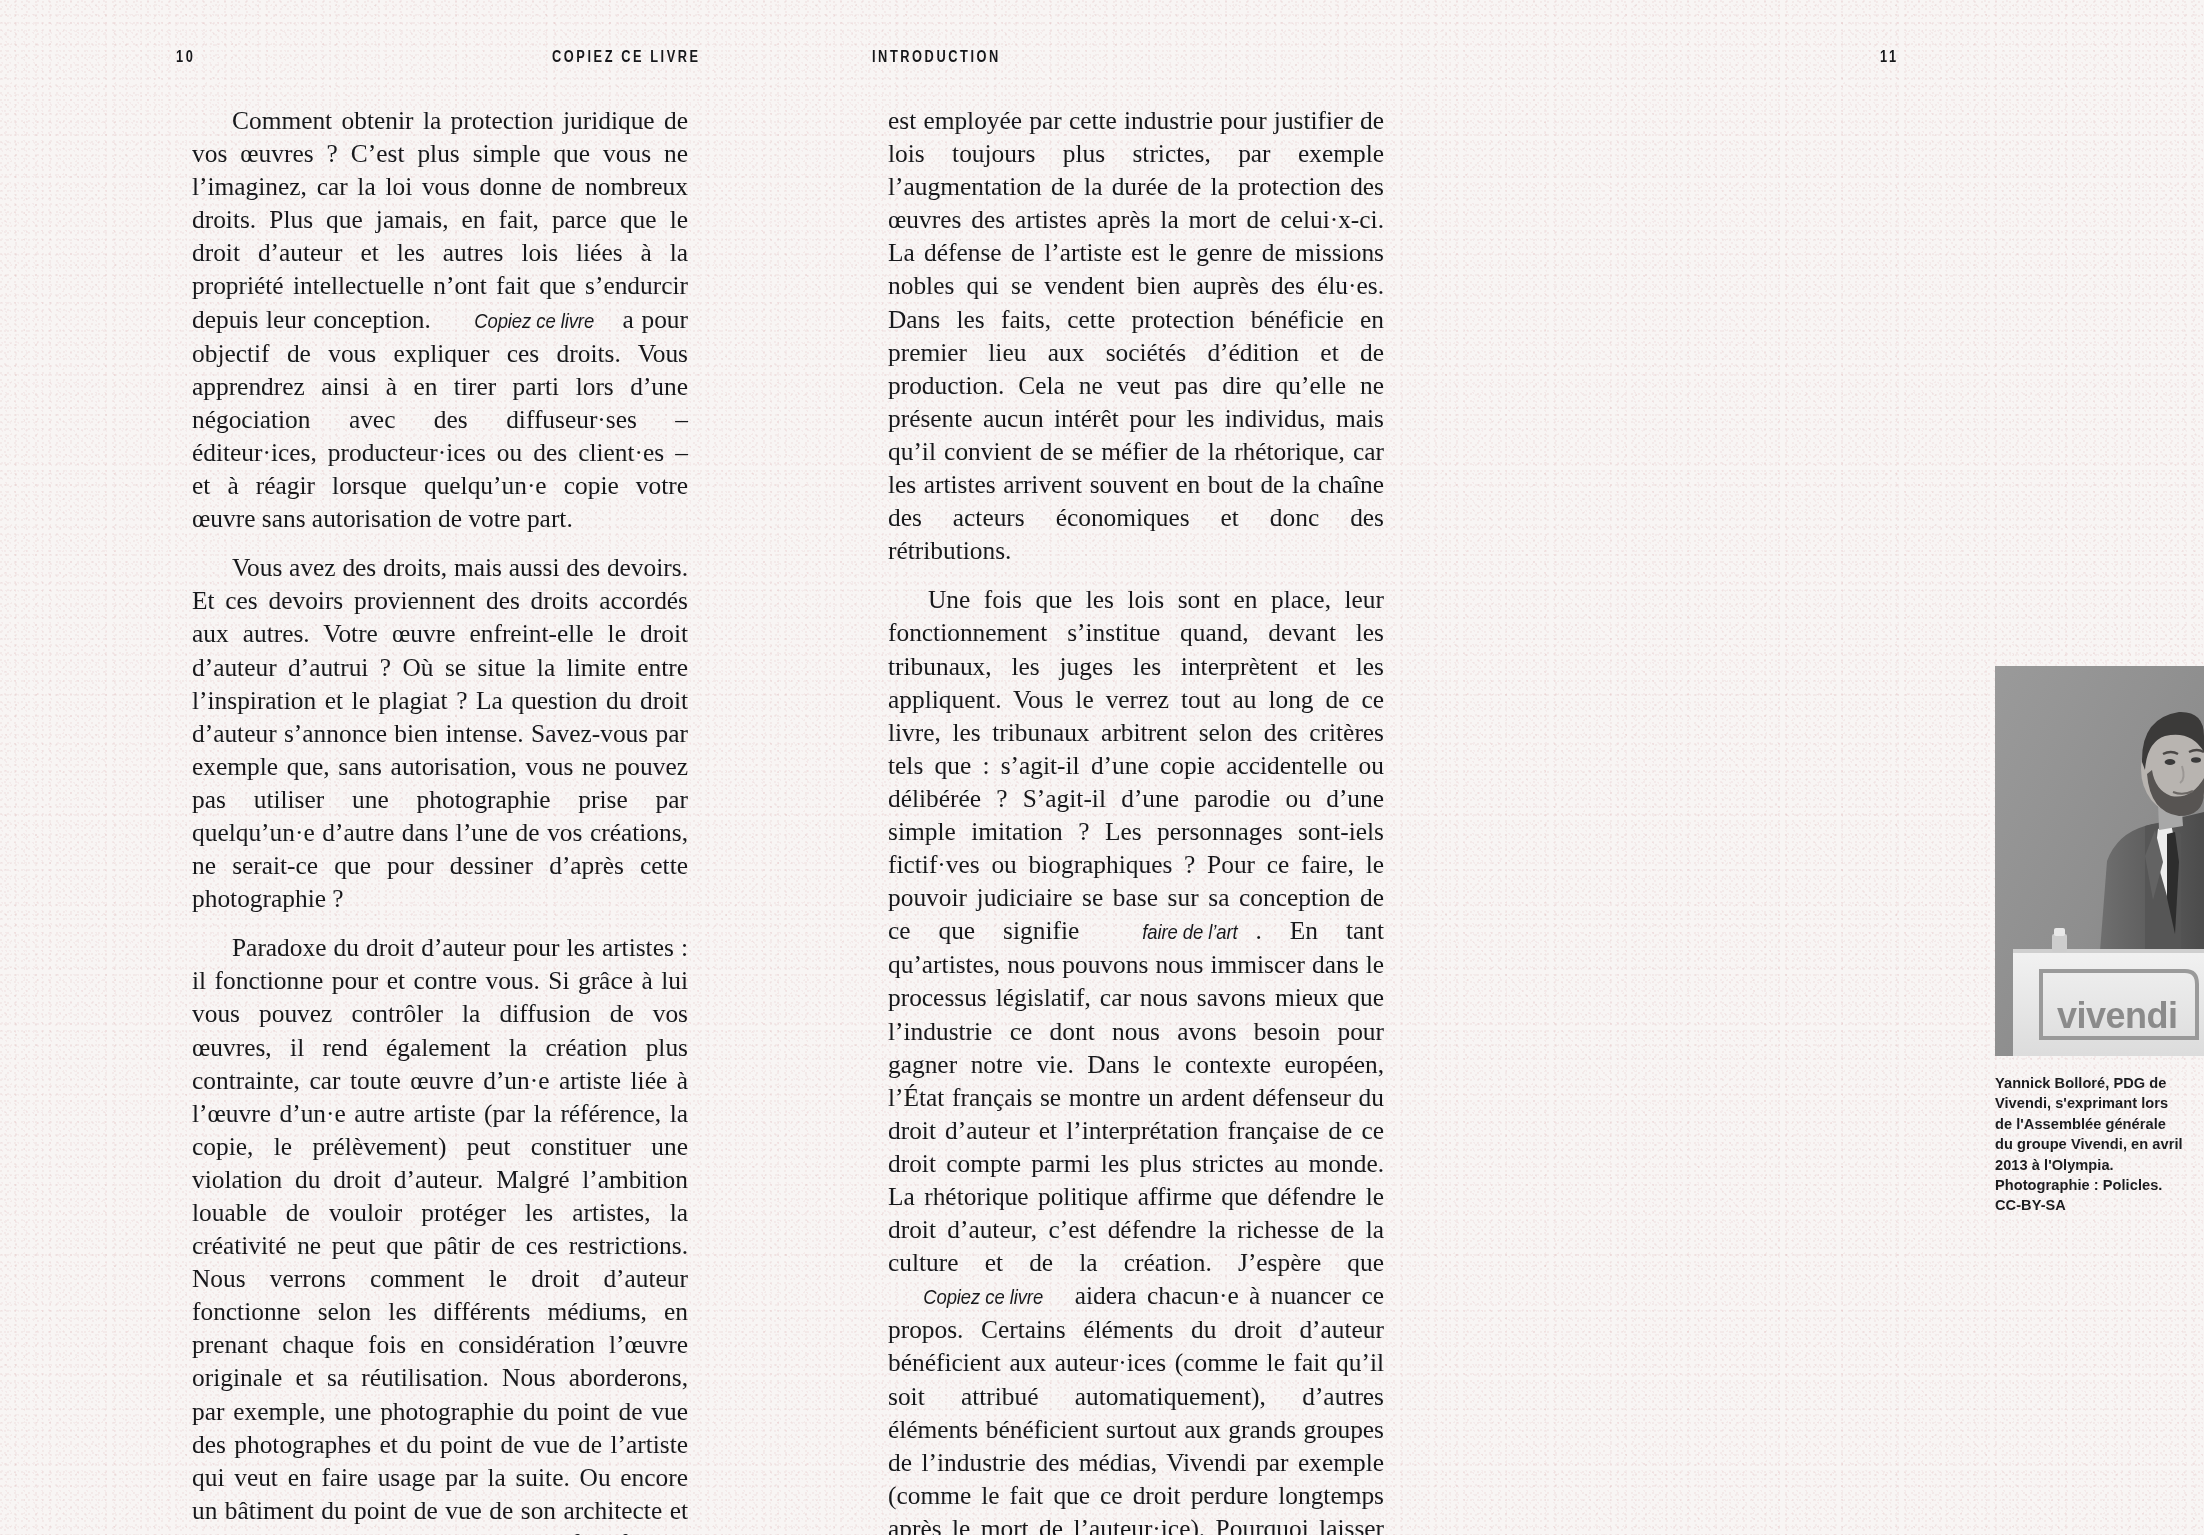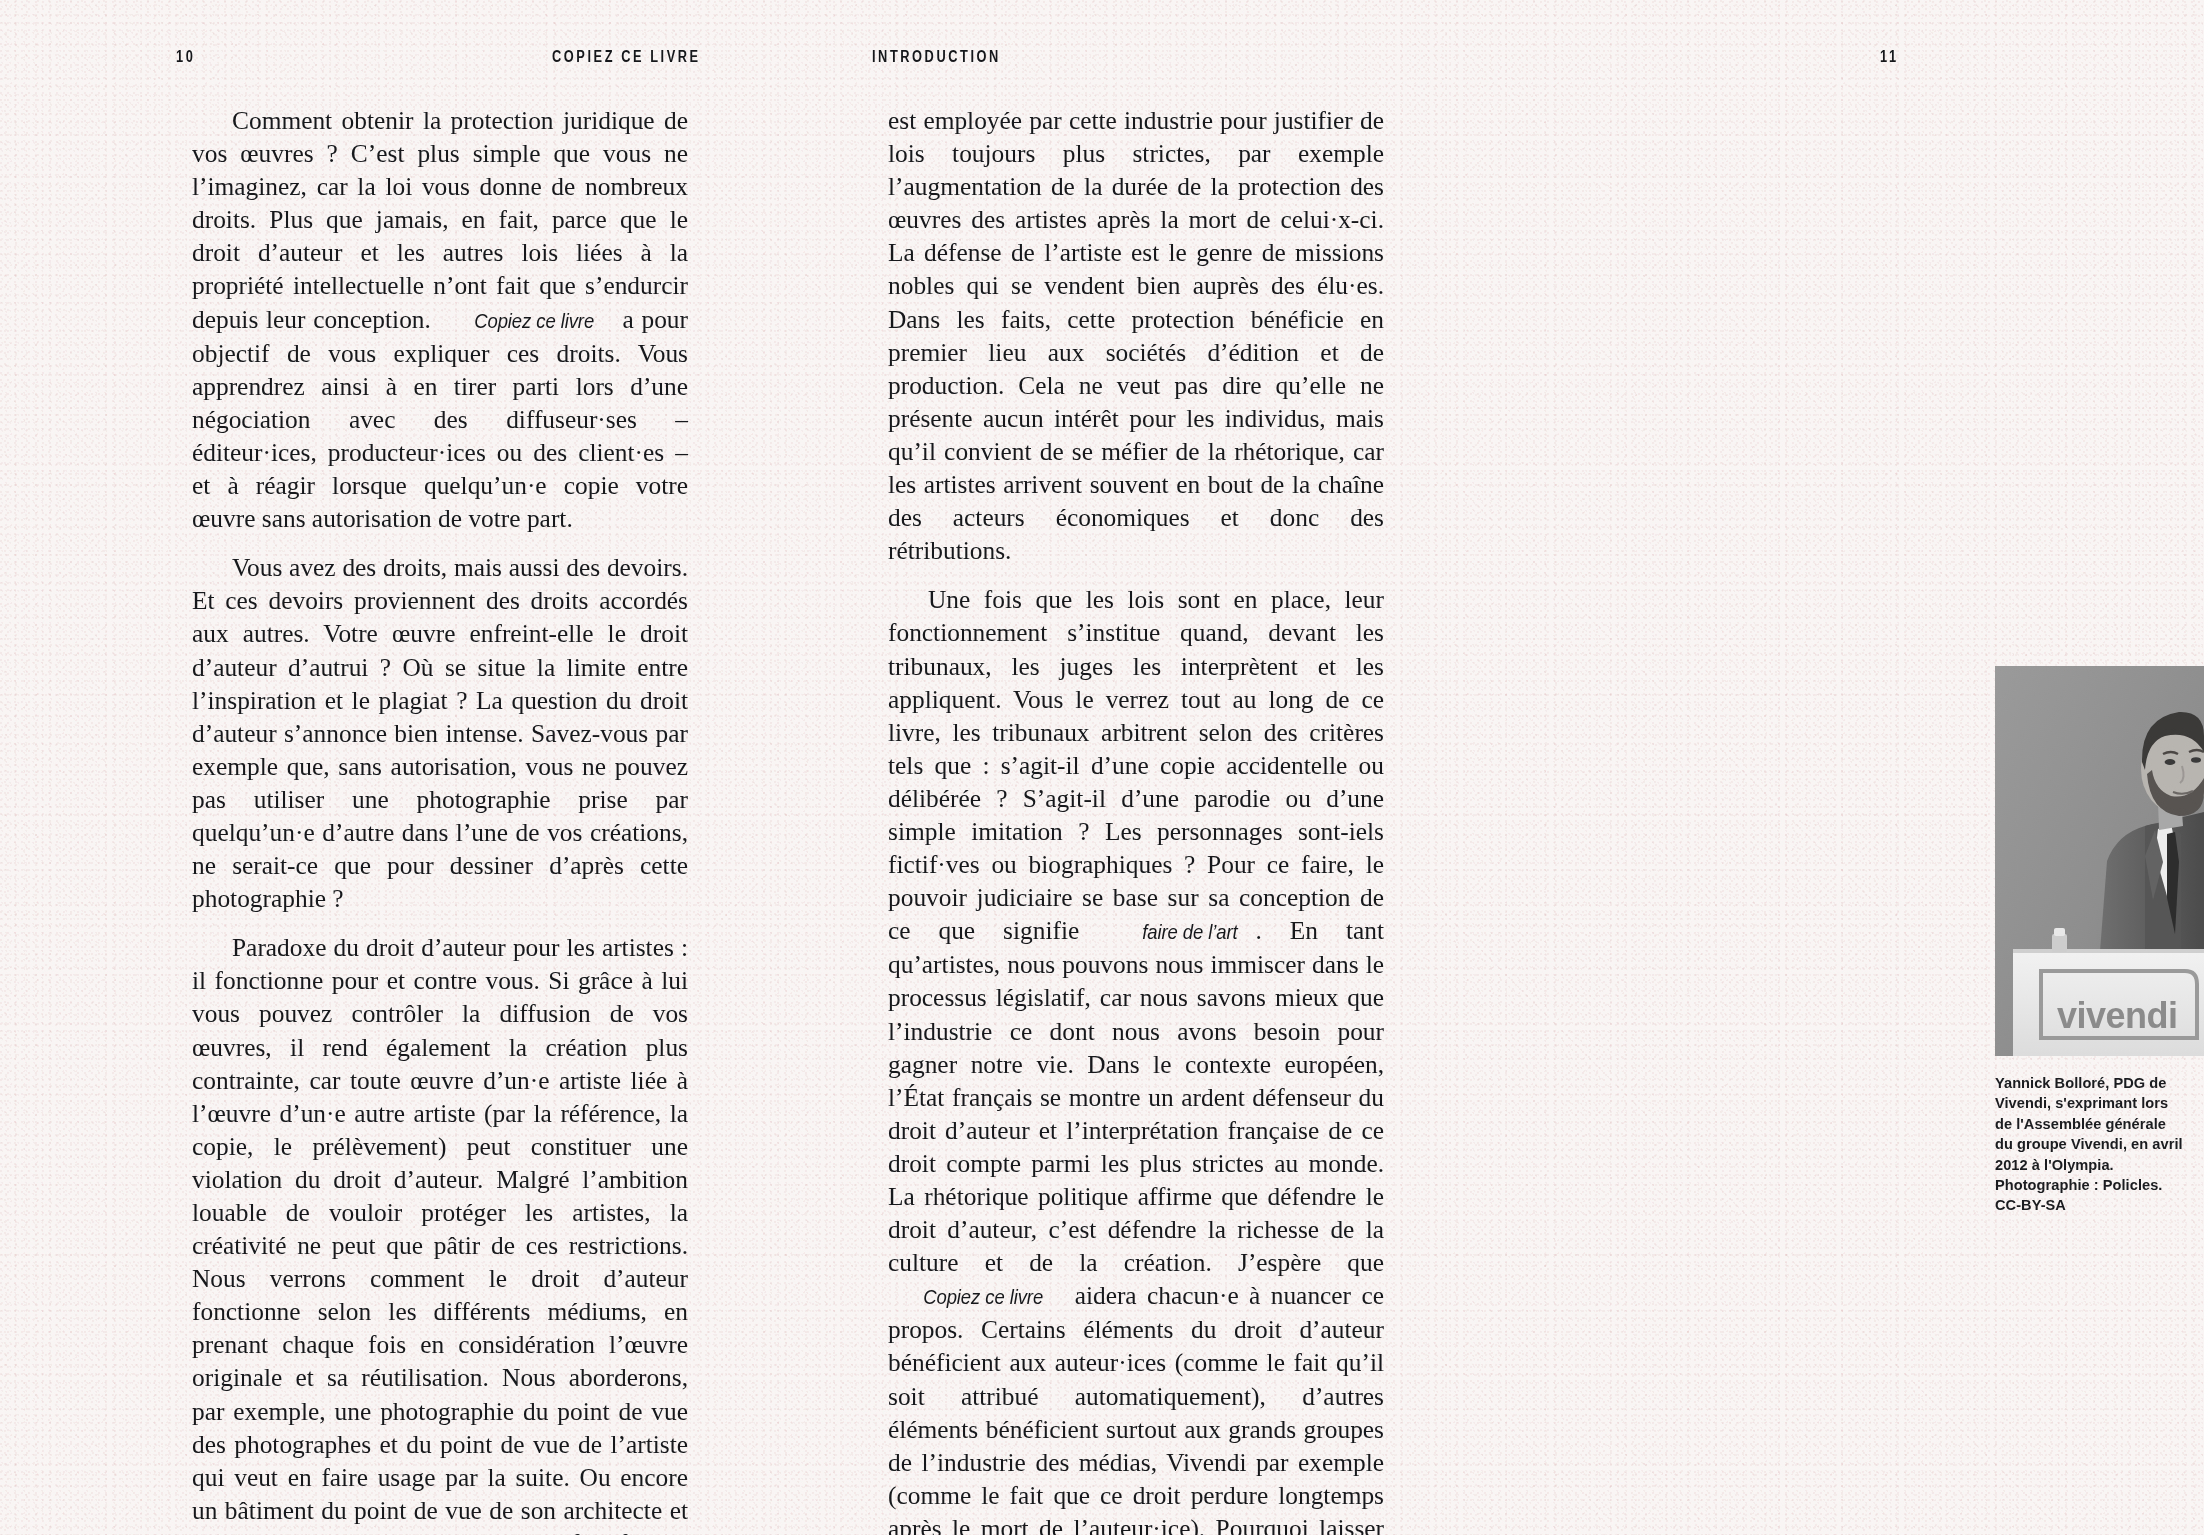--- a/index.html
+++ b/index.html
@@ -184,16 +184,16 @@
         <rect x="18" y="283" width="191" height="4" fill="#cfcfcf"></rect>
 
         <rect x="57" y="268" width="15" height="18" rx="2" fill="#cdcdcd"></rect>
         <rect x="59" y="262" width="11" height="8" rx="2" fill="#e8e8e8"></rect>
 
         <path d="M46 305 L190 305 Q202 305 202 318 L202 372 L46 372 Z" fill="none" stroke="#9a9a9a" stroke-width="4"></path>
         <text x="62" y="362" font-family="Liberation Sans, sans-serif" font-size="36" font-weight="700" fill="#8b8b8b" letter-spacing="-0.5">vivendi</text>
       </svg>
     </div>
 
-    <div id="photo-caption">Yannick Bolloré, PDG de Vivendi, s'exprimant lors de l'Assemblée générale du groupe Vivendi, en avril 2012 à l'Olympia. Photographie : Policles. CC-BY-SA</div>
+    <div id="photo-caption">Yannick Bolloré, PDG de Vivendi, s'exprimant lors de l'Assemblée générale du groupe Vivendi, en avril 2013 à l'Olympia. Photographie : Policles. CC-BY-SA</div>
   </div>
 
 </div>
 
 </body></html>

